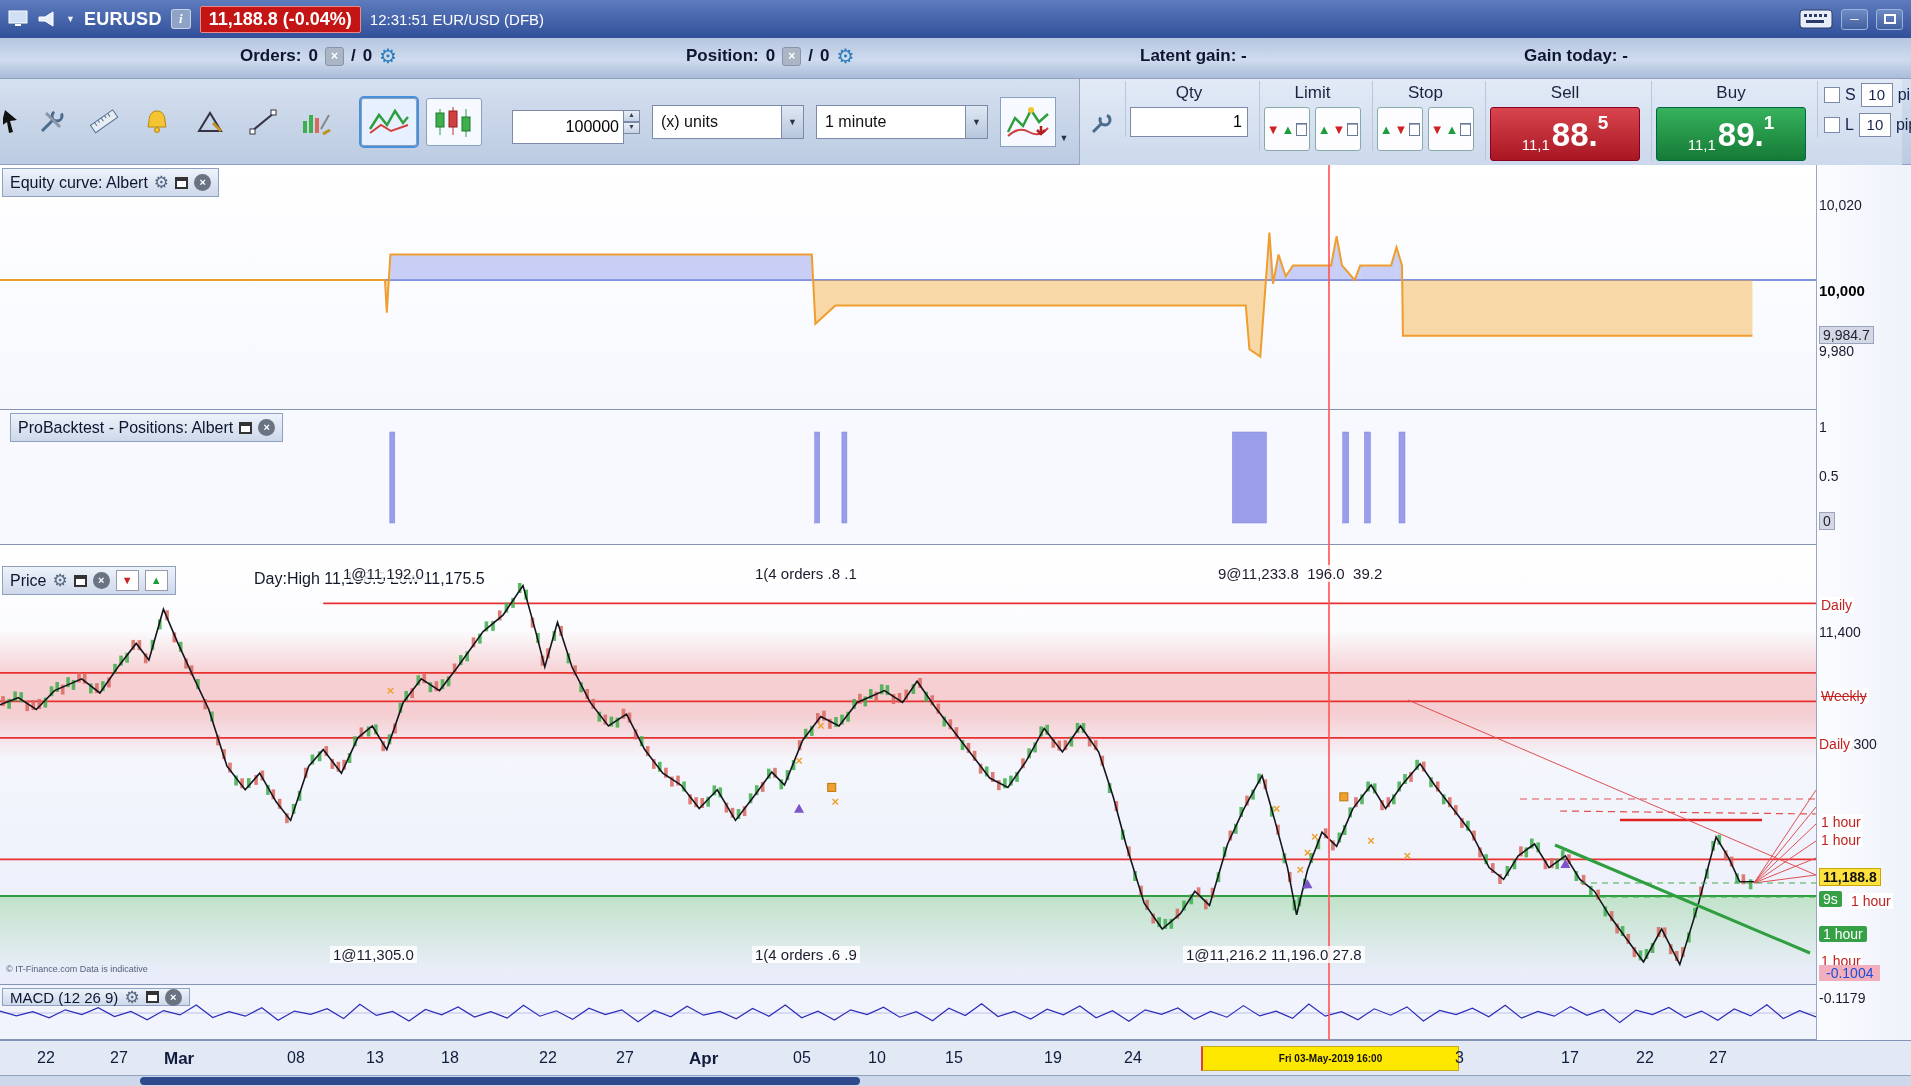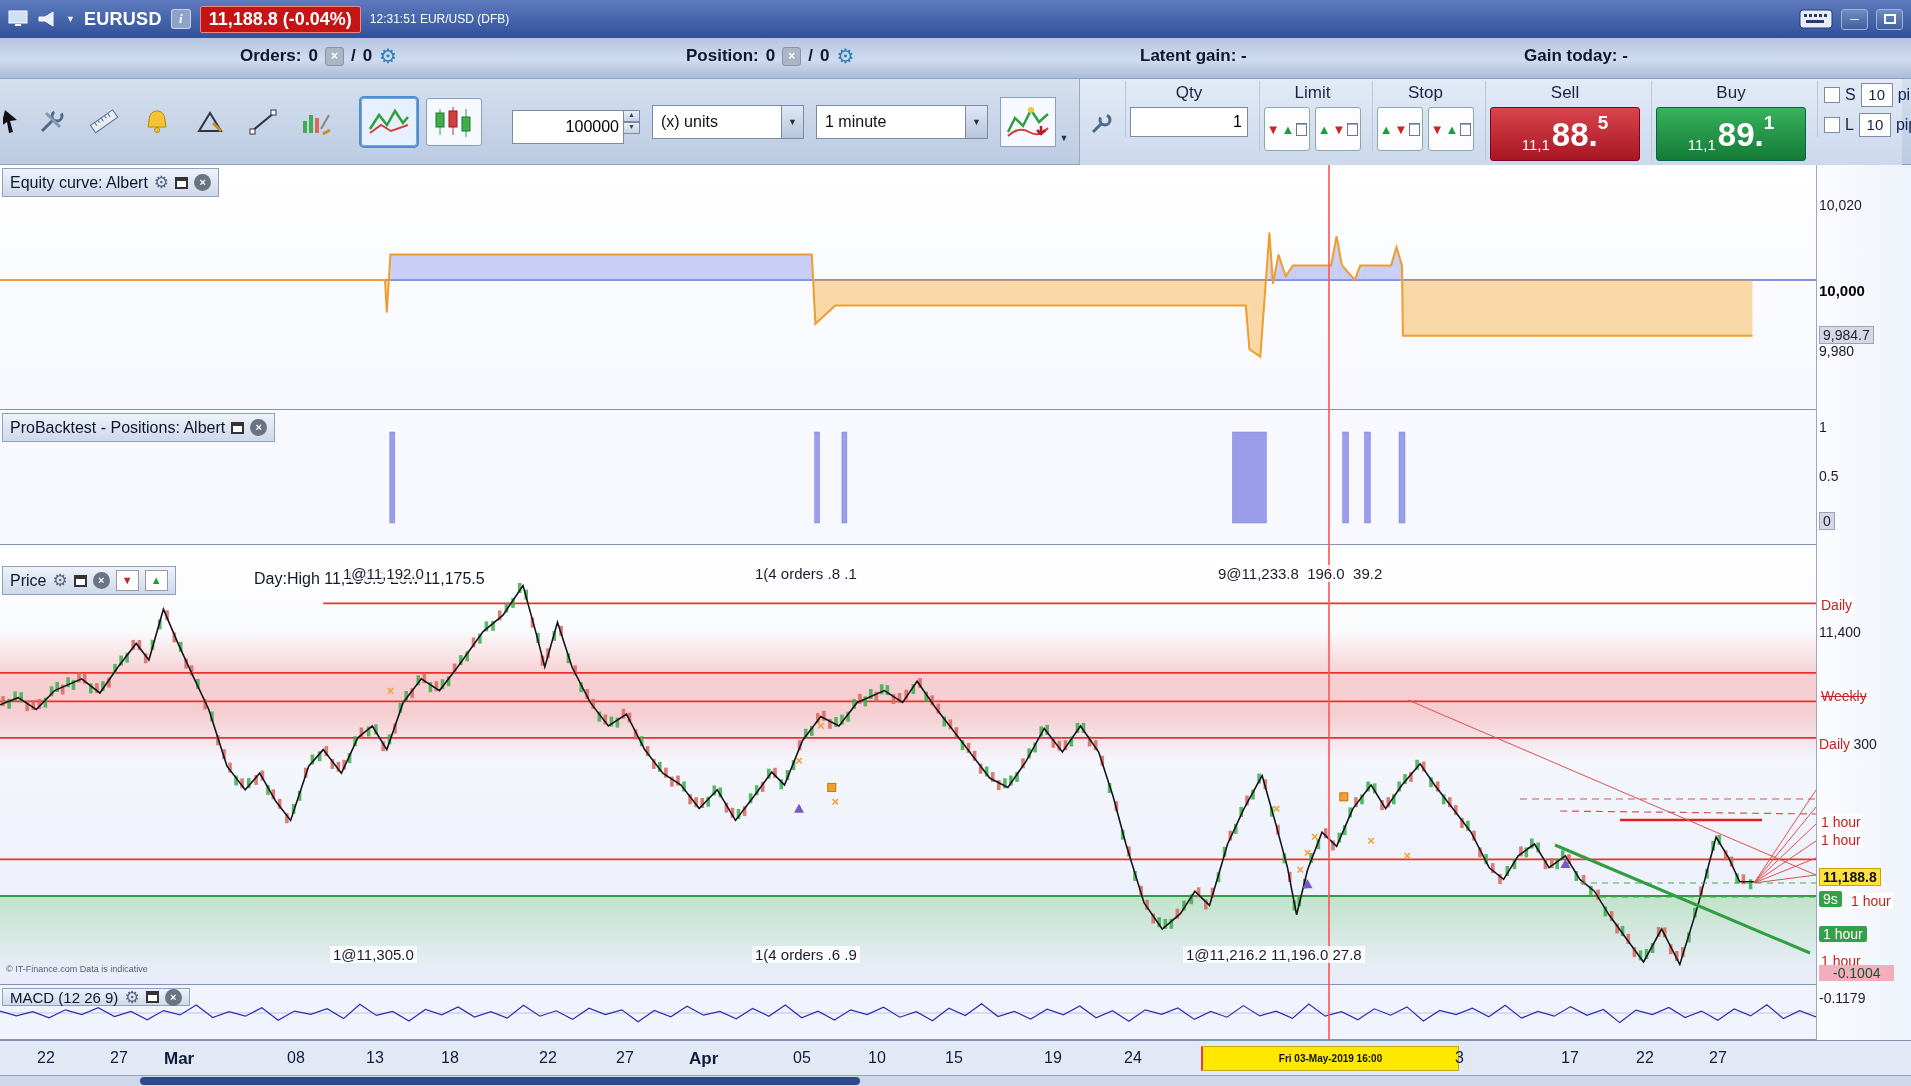--- a/index.html
+++ b/index.html
@@ -10,21 +10,21 @@
   
   #titlebar{position:absolute;left:0;top:0;width:1911px;height:38px;
     background:linear-gradient(#5d7bbd,#32509a);display:flex;align-items:center;
     color:#fff;padding:0 8px;gap:9px}
   .tb-sym{font-size:18px;font-weight:bold;letter-spacing:.3px}
   .tb-caret{font-size:9px;opacity:.9}
   .info-badge{width:20px;height:20px;background:#8fa3c8;border:1px solid rgba(255,255,255,.5);
     color:#fff;font:italic bold 13px/18px "Liberation Serif",serif;text-align:center;border-radius:3px}
   #price-badge{background:#c41414;border:1px solid #e88;color:#fff;font-size:18px;font-weight:bold;
     padding:2px 8px;border-radius:2px}
-  #time-info{font-size:12px}
+  #time-info{font-size:15px}
   .tb-right{margin-left:auto;display:flex;align-items:center;gap:8px}
   .win-btn{width:27px;height:21px;border:1px solid #9ab4dd;border-radius:3px;
     background:linear-gradient(#6f8cc4,#42609f);color:#fff;text-align:center;
     font:bold 12px/19px "Liberation Sans",sans-serif}
   .ic-restore-w{width:12px;height:10px;border:2px solid #fff;display:inline-block;margin-top:4px}
 
   
   #statusbar{position:absolute;left:0;top:38px;width:1911px;height:41px;
     background:linear-gradient(#b6c6e0,#cfdbee 55%,#a9bcd9);border-bottom:1px solid #8fa0c0}
   .sb-group{position:absolute;top:8px;display:flex;gap:7px;align-items:center;
@@ -94,21 +94,21 @@
     border-left:1px solid #9aa7c0;background:linear-gradient(90deg,#fbfcff,#eef2fa)}
   .scale-label{position:absolute;font-size:14px;white-space:nowrap}
   .s-plain{color:#1a1a2e}
   .s-bold{color:#000;font-weight:bold;font-size:15px}
   .s-grey{background:#d4d8e4;border:1px solid #9aa4bc;padding:0 3px;color:#223}
   .s-red{color:#c22222;background:rgba(255,255,255,.92);padding:0 2px}
   .s-red-strike{color:#c22222;background:rgba(255,255,255,.92);padding:0 2px;
     text-decoration:line-through;text-decoration-color:#c22222}
   .s-yellow{background:#ffe23e;border:1px solid #c8a800;padding:0 3px;font-weight:bold;color:#111}
   .s-green{background:#35a045;color:#fff;padding:0 4px;border-radius:2px}
-  .s-pink{background:#f2aebc;padding:0 14px;color:#14532d}
+  .s-pink{background:#f2aebc;padding:0 7px;color:#1d4ed8}
   #cursor-line{position:absolute;left:1328px;top:165px;width:2px;height:875px;background:rgba(255,90,90,.85)}
 
   
   .ptab{position:absolute;display:flex;align-items:center;gap:6px;
     background:linear-gradient(#eef3fa,#cdd8ea);border:1px solid #8fa0c0;
     padding:2px 7px;font-size:16px;color:#0d1530;height:29px}
   .t-gear{font-size:17px;color:#55677f;line-height:1}
   .ic-restore{width:13px;height:12px;border:2px solid #333;border-top-width:4px;background:#fff;display:inline-block}
   .ic-close{width:17px;height:17px;border-radius:50%;background:#6a7382;color:#fff;
     font:bold 11px/17px "Liberation Sans",sans-serif;text-align:center;display:inline-block}
@@ -766,21 +766,21 @@
       <div class="scale-label s-pink" style="top: 800px; left: 2px;">-0.1004</div>
       <div class="scale-label s-plain" style="top: 825px; left: 2px;">-0.1179</div>
     </div>
 
   <div class="ptab" style="left:2px;top:168px">
     <span>Equity curve: Albert</span>
     <span class="t-gear">⚙</span>
     <span class="ic-restore"></span>
     <span class="ic-close">×</span>
   </div>
-  <div class="ptab" style="left:2px;top:413px">
+  <div class="ptab" style="left:10px;top:413px">
     <span>ProBacktest - Positions: Albert</span>
     <span class="ic-restore"></span>
     <span class="ic-close">×</span>
   </div>
   <div class="ptab" style="left:2px;top:566px">
     <span>Price</span>
     <span class="t-gear">⚙</span>
     <span class="ic-restore"></span>
     <span class="ic-close">×</span>
     <span class="mini-btn dn">▼</span>

